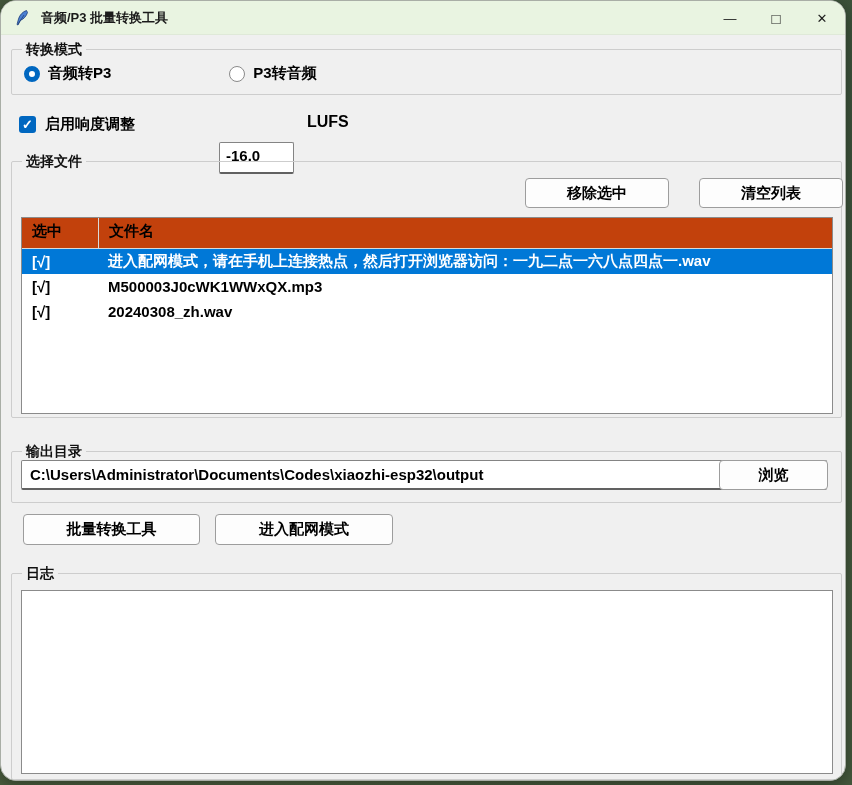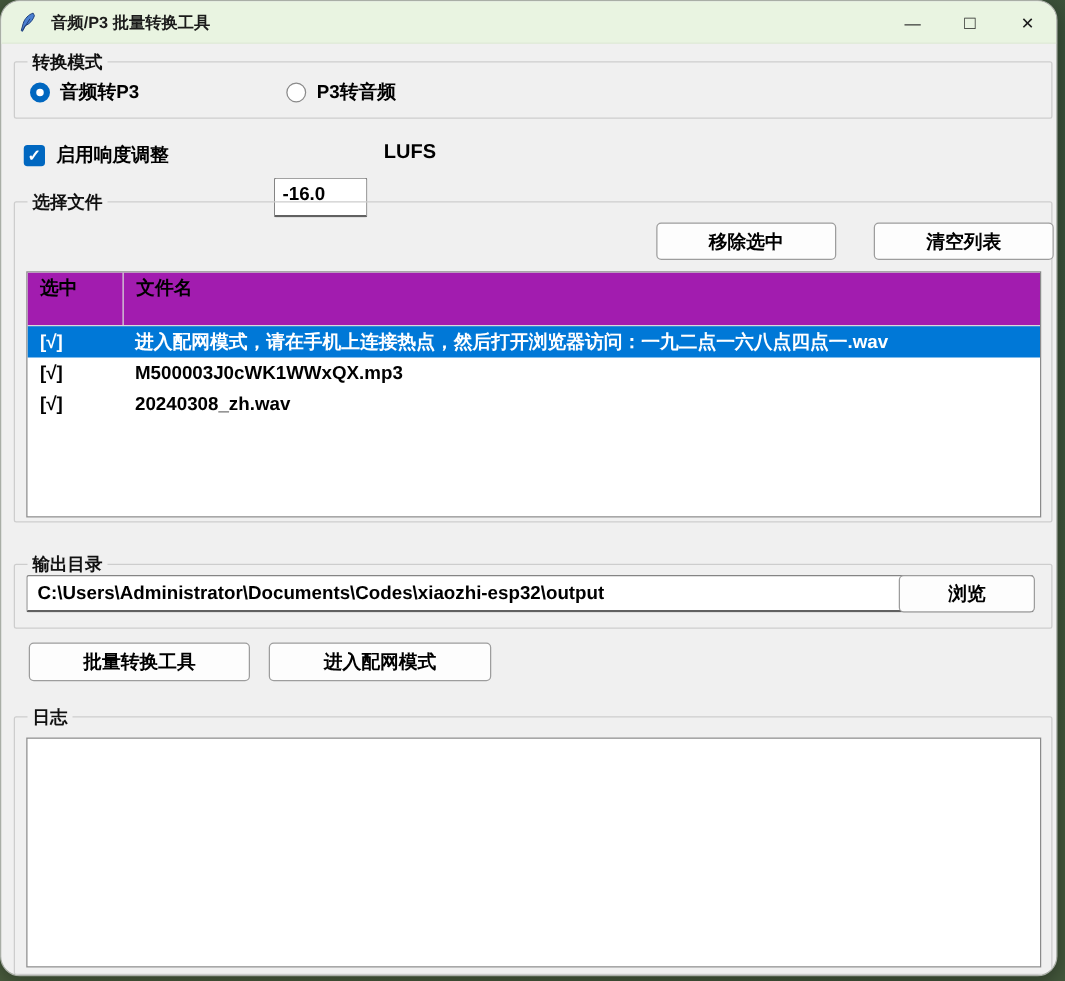--- a/index.html
+++ b/index.html
@@ -72,21 +72,21 @@
     display:flex; align-items:center; justify-content:center; cursor:default;
   }
   #btn-select{ left:194px; top:177px; width:144px; height:30px; }
   #btn-remove{ left:524px; top:177px; width:144px; height:30px; }
   #btn-clear { left:698px; top:177px; width:144px; height:30px; }
   
   .file-table{
     position:absolute; left:20px; top:216px; width:812px; height:197px;
     background:#fff; border:1px solid #8b8b8b; overflow:hidden;
   }
-  .t-header{ display:flex; height:43px; border-bottom:1px solid #d9d9d9; background:#a21caf; }
+  .t-header{ display:flex; height:31px; border-bottom:1px solid #d9d9d9; background:#c2410c; }
   .t-h-cell{ font-size:15px; font-weight:700; color:#000; line-height:26px; padding-left:10px; }
   .t-h-cell.c1{ width:76px; flex:0 0 auto; }
   .t-h-cell.c2{ flex:1; border-left:1px solid #d9d9d9; }
   .t-row{ display:flex; height:25px; align-items:center; }
   .t-row .c1{ width:76px; flex:0 0 auto; padding-left:10px; }
   .t-row .c2{ flex:1; padding-left:10px; white-space:nowrap; overflow:hidden; }
   .t-cell{ font-size:15px; font-weight:700; color:#000; }
   .t-row.sel{ background:#0078d7; }
   .t-row.sel .t-cell{ color:#fff; }
   

